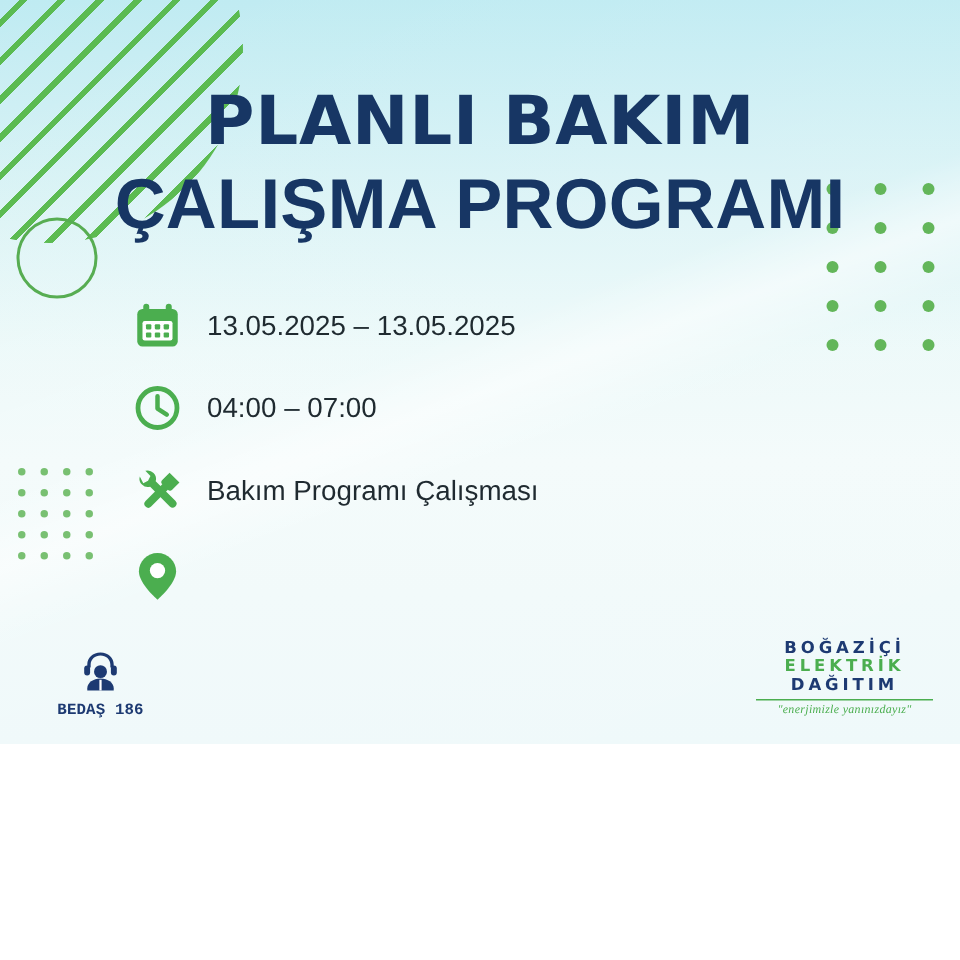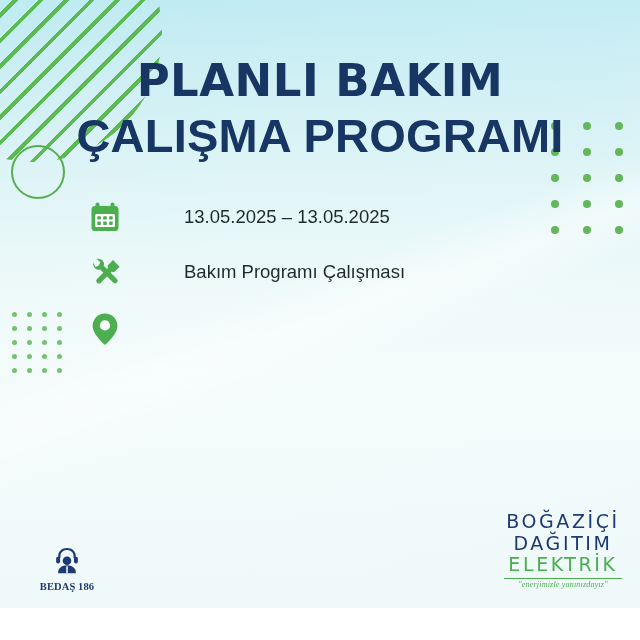--- a/index.html
+++ b/index.html
@@ -9,21 +9,21 @@
   }
   body {
     width: 640px;
     height: 640px;
     font-family: "Liberation Sans", sans-serif;
     overflow: hidden;
   }
   #poster {
     position: relative;
     width: 640px;
-    height: 608px;
+    height: 496px;
     background:
       linear-gradient(160deg,
         rgba(255,255,255,0.00) 0%,
         rgba(255,255,255,0.12) 46%,
         rgba(255,255,255,0.55) 52%,
         rgba(255,255,255,0.10) 58%,
         rgba(255,255,255,0.00) 100%),
       linear-gradient(to bottom,
         #bfebf2 0%,
         #cdeff4 14%,
@@ -128,21 +128,20 @@
   .info {
     position: absolute;
     left: 86px;
     top: 198px;
     width: 520px;
   }
   .row {
     display: flex;
     align-items: flex-start;
     margin-bottom: 17px;
-    gap: 46px;
   }
   .row .ico {
     flex: 0 0 38px;
     width: 38px;
     height: 38px;
     display: flex;
     align-items: center;
     justify-content: center;
   }
   .row .txt {
@@ -187,33 +186,33 @@
     align-items: flex-end;
     justify-content: center;
   }
   .contact .c-label {
     margin-top: 6px;
     font-size: 10.5px;
     font-weight: bold;
     color: #1d3a72;
     letter-spacing: 0.1px;
     white-space: nowrap;
-    font-family: Liberation Serif, serif;
+    font-family: Liberation Mono, monospace;
   }
 
   .brand {
     position: absolute;
     right: 18px;
     bottom: 18px;
     text-align: center;
     line-height: 1.12;
   }
   .brand .b-line {
-    font-size: 19px;
-    font-weight: normal;
+    font-size: 11px;
+    font-weight: bold;
     letter-spacing: 2.6px;
     font-family: "DejaVu Sans", sans-serif;
   }
   .brand .b1 { color: #1d3a72; }
   .brand .b2 { color: #4bae4f; }
   .brand .b3 { color: #1d3a72; }
   .brand .b-rule {
     margin: 3px auto 2px auto;
     width: 118px;
     height: 1px;
@@ -296,20 +295,29 @@
             <rect x="20.1" y="15.2" width="3.6" height="3.4" rx="0.7"></rect>
             <rect x="8.3" y="20.6" width="3.6" height="3.4" rx="0.7"></rect>
             <rect x="14.2" y="20.6" width="3.6" height="3.4" rx="0.7"></rect>
             <rect x="20.1" y="20.6" width="3.6" height="3.4" rx="0.7"></rect>
           </g>
         </svg>
       </div>
       <div class="txt">13.05.2025 – 13.05.2025</div>
     </div>
 
+    <div class="row" id="row-time">
+      <div class="ico">
+        <svg width="32" height="32" viewBox="0 0 32 32" aria-hidden="true">
+          <circle cx="16" cy="16" r="13" fill="none" stroke="#4bae4f" stroke-width="3.2"></circle>
+          <path d="M16 8.2 V16.4 L22.2 20.4" fill="none" stroke="#4bae4f" stroke-width="3" stroke-linecap="round" stroke-linejoin="round"></path>
+        </svg>
+      </div>
+      <div class="txt">04:00 – 07:00</div>
+    </div>
 
     <div class="row" id="row-work">
       <div class="ico">
         <svg width="32" height="32" viewBox="0 0 32 32" aria-hidden="true">
           <g fill="#4bae4f">
 
             <path d="M4.2 6.6 a5.6 5.6 0 0 0 6.9 6.9 l13.1 13.1 a2.6 2.6 0 0 0 3.7 -3.7
                      L14.8 9.8 a5.6 5.6 0 0 0 -6.9 -6.9 l3.4 3.4 -1.6 3.2 -3.2 1.6 z"></path>
 
             <path d="M26.6 3.6 l-5.2 5.2 a2.2 2.2 0 0 0 0 3.1 l-12 12 a2.8 2.8 0 1 0 4 4
@@ -352,21 +360,21 @@
         </div>
         <div class="c-label">BEDAŞ 186</div>
       </div>
 
 
 
     </div>
 
     <div class="brand">
       <div class="b-line b1">BOĞAZİÇİ</div>
+      <div class="b-line b2">ELEKTRİK</div>
       <div class="b-line b3">DAĞITIM</div>
-      <div class="b-line b2">ELEKTRİK</div>
       <div class="b-rule"></div>
       <div class="b-tag">"enerjimizle yanınızdayız"</div>
     </div>
 
   </div>
 
 </div>
 
 </body></html>

